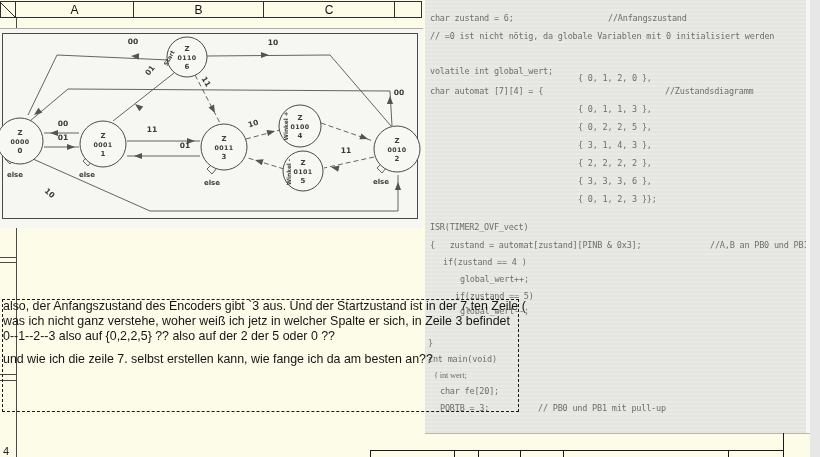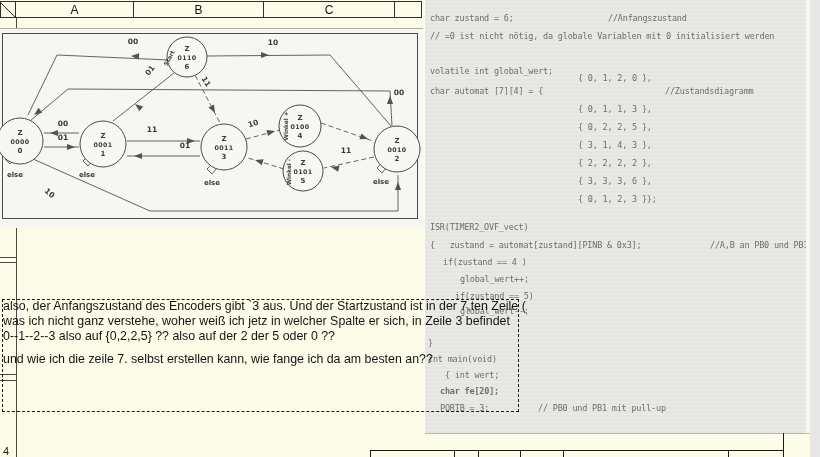--- a/index.html
+++ b/index.html
@@ -88,22 +88,22 @@
       <span class="codeline" style="left: 153px; top: 194px;">{ 0, 1, 2, 3 }};</span>
       <span class="codeline" style="left: 5px; top: 222px;">ISR(TIMER2_OVF_vect)</span>
       <span class="codeline" style="left: 5px; top: 240px;">{   zustand = automat[zustand][PINB &amp; 0x3];</span>
       <span class="codeline" style="left: 285px; top: 240px;">//A,B an PB0 und PB1</span>
       <span class="codeline" style="left: 18px; top: 257px;">if(zustand == 4 )</span>
       <span class="codeline" style="left: 35px; top: 274px;">global_wert++;</span>
       <span class="codeline" style="left: 18px; top: 291px; margin-left: 12px;">if(zustand == 5)</span>
       <span class="codeline" style="left: 35px; top: 306px;">global_wert--;</span>
       <span class="codeline" style="left: 3px; top: 338px;">}</span>
       <span class="codeline" style="left: 3px; top: 354px;">int main(void)</span>
-      <span class="codeline" style="left: 20px; top: 370px;">{ int wert;</span>
-      <span class="codeline" style="left: 15px; top: 386px; font-weight: bold;">char fe[20];</span>
+      <span class="codeline" style="left: 9px; top: 370px; font-family: Liberation Serif, serif;">{ int wert;</span>
+      <span class="codeline" style="left: 15px; top: 386px;">char fe[20];</span>
       <span class="codeline" style="left: 15px; top: 403px;">PORTB = 3;</span>
       <span class="codeline" style="left: 113px; top: 403px;">// PB0 und PB1 mit pull-up</span>
     </div>
   <div id="right-gap"></div>
   <div id="right-strip"></div>
 
   <div id="diagram-paper">
     <svg id="diag" width="423" height="199" viewBox="0 0 423 199">
         <rect x="2.5" y="4.5" width="415" height="185" fill="none" stroke="#4a4a4a" stroke-width="1"></rect>
         <polyline points="44,104 79,104" fill="none" stroke="#555250" stroke-width="0.9" stroke-dasharray="none"></polyline>

